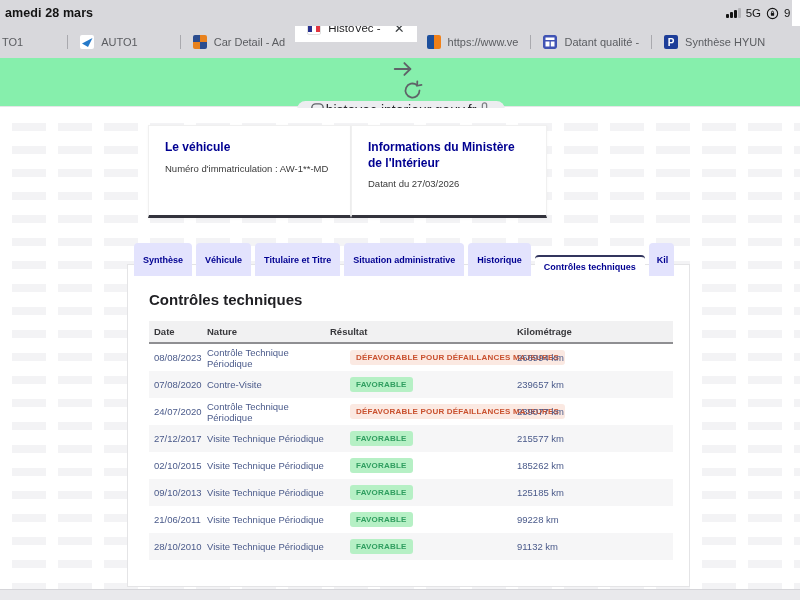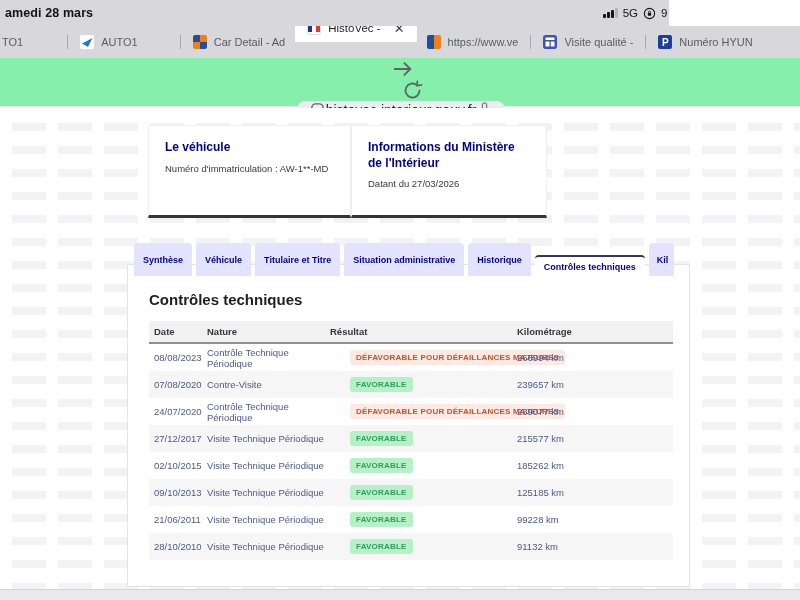--- a/index.html
+++ b/index.html
@@ -1,21 +1,21 @@
 <!DOCTYPE html>
 <html><head>
 <meta charset="utf-8">
 <style>
   * { margin:0; padding:0; box-sizing:border-box; }
   html,body { width:800px; height:600px; }
   body { font-family:"Liberation Sans", sans-serif; background:#fff; }
   .screen { position:relative; width:800px; height:600px; overflow:hidden; background:#fff; }
 
   
-  .status-bar { position:absolute; left:0; top:0; width:669px; height:26px; background:#d8d8dc;
+  .status-bar { position:absolute; left:0; top:0; width:792px; height:26px; background:#d8d8dc;
     display:flex; align-items:center; justify-content:space-between; overflow:hidden; }
   .status-date { font-size:12.5px; font-weight:700; color:#141414; padding-left:5px; letter-spacing:.1px; }
   .status-right { display:flex; align-items:center; gap:5px; padding-right:0; margin-right:-6px; }
   .sig { display:flex; align-items:flex-end; gap:1.5px; height:10px; }
   .sig i { display:block; width:2.5px; background:#141414; border-radius:1px; }
   .sig i:nth-child(1){height:4px;} .sig i:nth-child(2){height:6px;} .sig i:nth-child(3){height:8px;}
   .sig i:nth-child(4){height:10px; background:#b4b4b8;}
   .status-net { font-size:11.5px; color:#141414; font-weight:400; }
   .status-batt { font-size:11.5px; color:#141414; width:14px; }
 
@@ -159,26 +159,26 @@
     <span class="tabsep"></span>
     <span class="bgtab">
       <span class="fav">
         <svg width="14" height="14" viewBox="0 0 14 14">
             <rect x="0" y="0" width="14" height="14" rx="2" fill="#4053b4"></rect>
             <rect x="2.5" y="2.5" width="9" height="2.5" fill="#fff"></rect>
             <rect x="2.5" y="6.5" width="4" height="5" fill="#fff"></rect>
             <rect x="7.8" y="6.5" width="3.7" height="5" fill="#fff"></rect>
           </svg>
       </span>
-      <span>Visite qualité -</span>
+      <span>Datant qualité -</span>
     </span>
     <span class="tabsep"></span>
     <span class="bgtab">
       <span class="fav fav-p">P</span>
-      <span>Numéro HYUN</span>
+      <span>Synthèse HYUN</span>
     </span>
   </div>
 
   <div class="toolbar">
     <span class="tool-ic fwd">
       <svg width="22" height="22" viewBox="0 0 24 24" fill="none" stroke="#5f6368" stroke-width="2" stroke-linecap="round" stroke-linejoin="round">
           <line x1="3" y1="12" x2="20" y2="12"></line>
           <polyline points="13.5,5.5 20,12 13.5,18.5"></polyline>
         </svg>
     </span>

